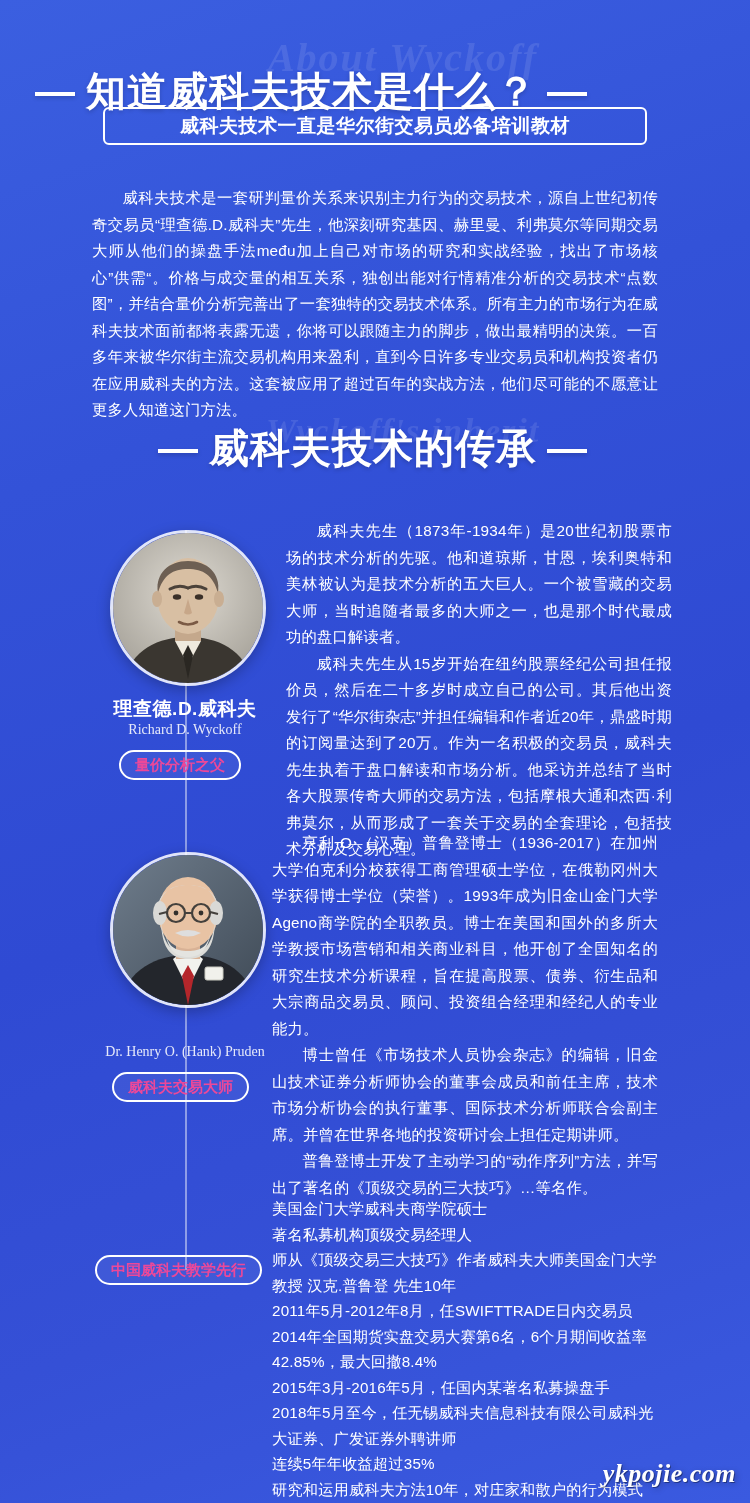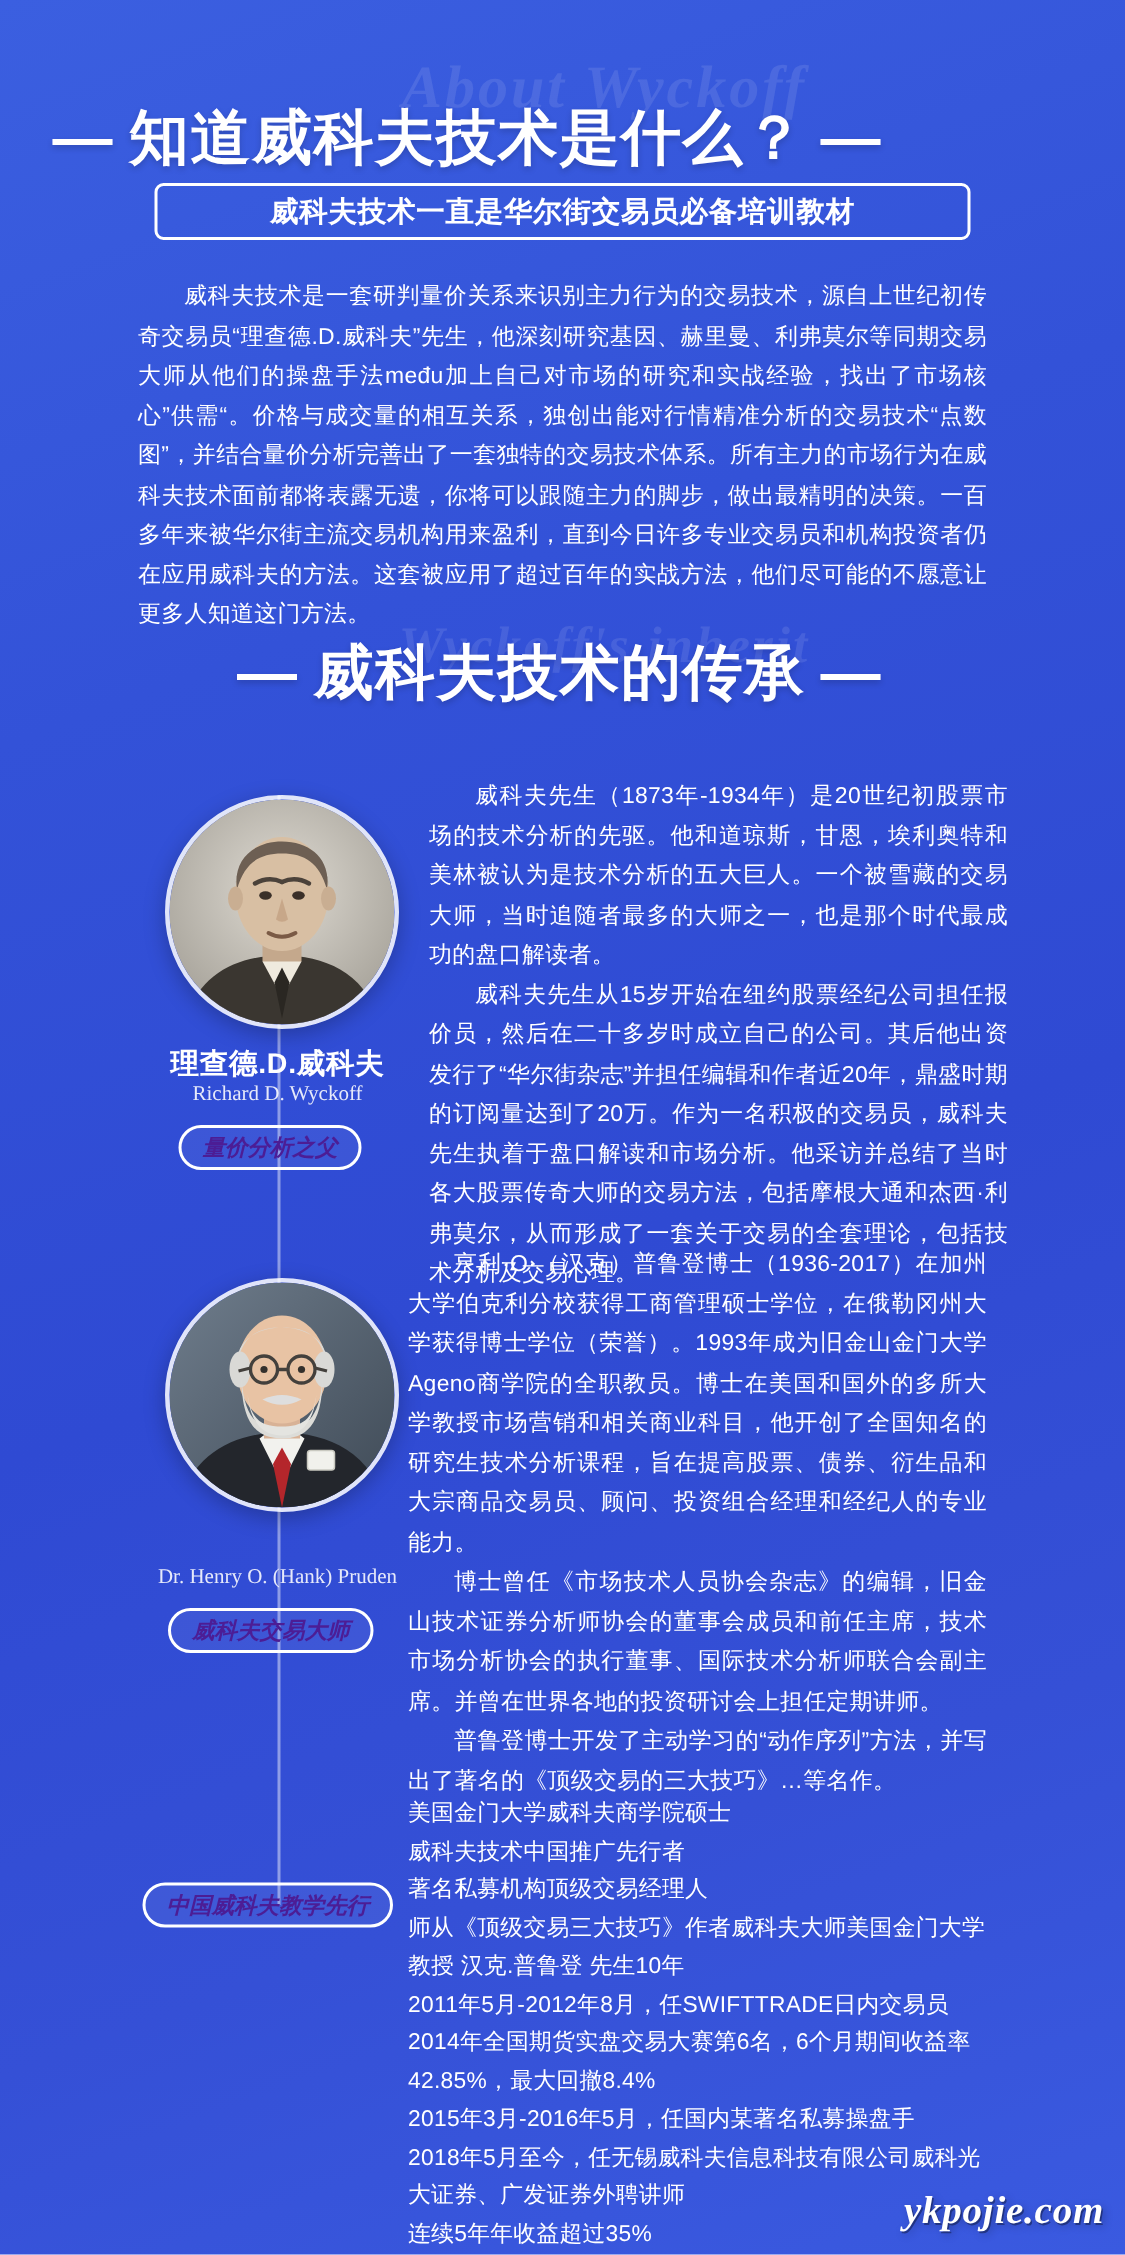--- a/index.html
+++ b/index.html
@@ -56,21 +56,21 @@
     font-weight: bold;
     display: inline-block;
     margin: 0 10px;
   }
   #sec-title-1 { top: 64px; }
   #sec-title-2 { top: 421px; }
 
   
   .sub-banner {
     position: absolute;
-    top: 122px;
+    top: 107px;
     left: 103px;
     width: 544px;
     height: 38px;
     box-sizing: border-box;
     border: 2px solid #ffffff;
     border-radius: 6px;
     display: flex;
     align-items: center;
     justify-content: center;
     font-size: 19px;
@@ -134,25 +134,24 @@
     position: absolute;
     height: 30px;
     box-sizing: border-box;
     border: 2px solid #ffffff;
     border-radius: 15px;
     display: flex;
     align-items: center;
     justify-content: center;
     font-size: 15px;
     font-weight: bold;
-    color: #4c1d95;
+    color: #ec4899;
     background: rgba(255,255,255,0.06);
     white-space: nowrap;
     padding: 0 14px;
-    font-style: italic;
   }
 
   .p-body {
     position: absolute;
     font-size: 15.3px;
     line-height: 26.5px;
     text-align: justify;
     color: #ffffff;
     letter-spacing: 0.2px;
   }
@@ -302,21 +301,20 @@
   <div class="p-body" style="left:272px; top:830px; width:386px;">
     <p>亨利·O·（汉克）普鲁登博士（1936-2017）在加州大学伯克利分校获得工商管理硕士学位，在俄勒冈州大学获得博士学位（荣誉）。1993年成为旧金山金门大学Ageno商学院的全职教员。博士在美国和国外的多所大学教授市场营销和相关商业科目，他开创了全国知名的研究生技术分析课程，旨在提高股票、债券、衍生品和大宗商品交易员、顾问、投资组合经理和经纪人的专业能力。</p>
     <p>博士曾任《市场技术人员协会杂志》的编辑，旧金山技术证券分析师协会的董事会成员和前任主席，技术市场分析协会的执行董事、国际技术分析师联合会副主席。并曾在世界各地的投资研讨会上担任定期讲师。</p>
     <p>普鲁登博士开发了主动学习的“动作序列”方法，并写出了著名的《顶级交易的三大技巧》…等名作。</p>
   </div>
 
   <div class="p-tag" style="left:95px; top:1255px;">中国威科夫教学先行</div>
 
   <div class="bio-list">
     <div>美国金门大学威科夫商学院硕士</div>
-    <div>威科夫技术中国推广先行者</div>
     <div>著名私募机构顶级交易经理人</div>
     <div>师从《顶级交易三大技巧》作者威科夫大师美国金门大学教授 汉克.普鲁登 先生10年</div>
     <div>2011年5月-2012年8月，任SWIFTTRADE日内交易员</div>
     <div>2014年全国期货实盘交易大赛第6名，6个月期间收益率42.85%，最大回撤8.4%</div>
     <div>2015年3月-2016年5月，任国内某著名私募操盘手</div>
     <div>2018年5月至今，任无锡威科夫信息科技有限公司威科光大证券、广发证券外聘讲师</div>
     <div>连续5年年收益超过35%</div>
     <div>研究和运用威科夫方法10年，对庄家和散户的行为模式和心理学方面有着细致的见解</div>
 
   </div>

